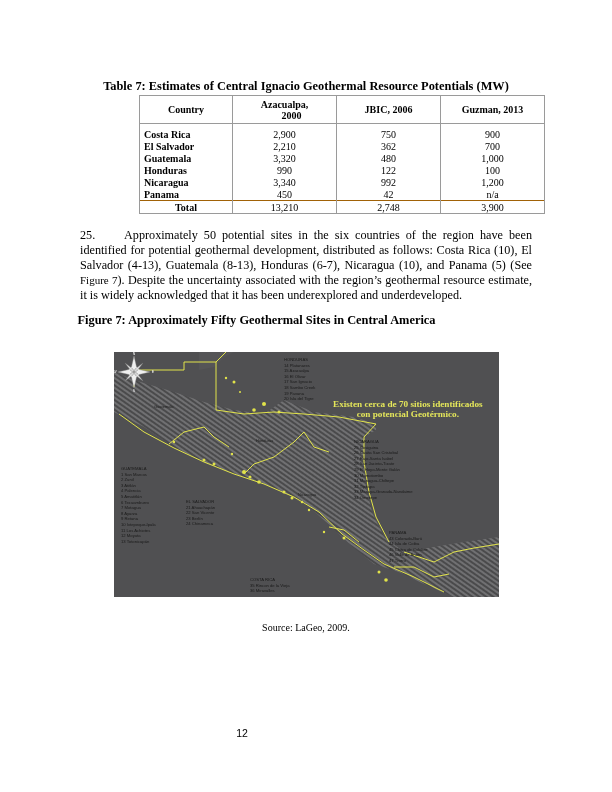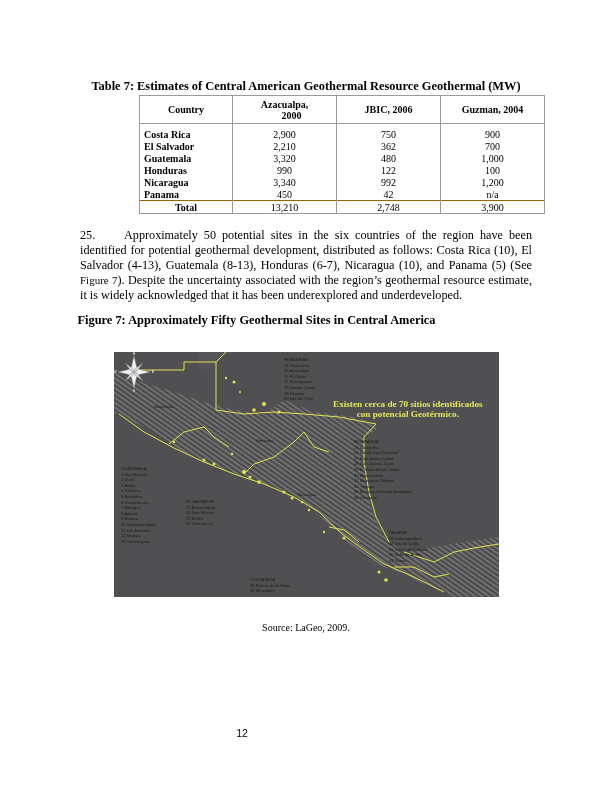--- a/index.html
+++ b/index.html
@@ -25,35 +25,35 @@
   .lbl .hd { display:block; }
   .banner { position:absolute; left:219px; top:47px; font-family:"Liberation Serif", serif; font-size:9.2px; line-height:10px; color:#e4e65a; text-align:center; font-weight:bold; }
   .compass { position:absolute; left:336px; top:6px; width:40px; height:40px; }
   .source { position:absolute; left:0; width:612px; top:622px; text-align:center; font-size:10px; }
   .page-num { position:absolute; left:0; width:484px; top:727px; text-align:center; font-family:"Liberation Sans", sans-serif; font-size:10.5px; }
   .country-lbl { position:absolute; font-family:"Liberation Sans", sans-serif; font-size:4px; color:#1f1f1f; }
 </style>
 </head>
 <body>
 
-<div class="table-title">Table 7: Estimates of Central American Geothermal Resource Geothermal (MW)</div>
+<div class="table-title">Table 7: Estimates of Central Ignacio Geothermal Resource Potentials (MW)</div>
 
 <table class="res">
   <colgroup>
       <col class="c1">
       <col style="width:104px">
       <col style="width:104px">
       <col style="width:104px">
     </colgroup>
   <tbody>
       <tr>
     <th>Country</th>
     <th><span>Azacualpa,</span><br><span style="padding-left:14px">2000</span></th>
     <th>JBIC, 2006</th>
-    <th>Guzman, 2004</th>
+    <th>Guzman, 2013</th>
   </tr>
   </tbody>
     <tbody id="rows">
       <tr class="body-row first">
         <td class="country">Costa Rica</td>
         <td class="c">2,900</td>
         <td class="c">750</td>
         <td class="c">900</td>
       </tr>
       <tr class="body-row">

